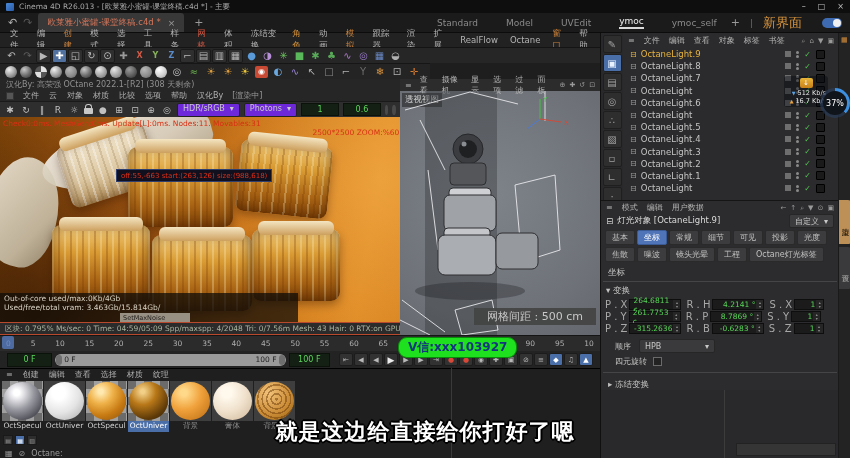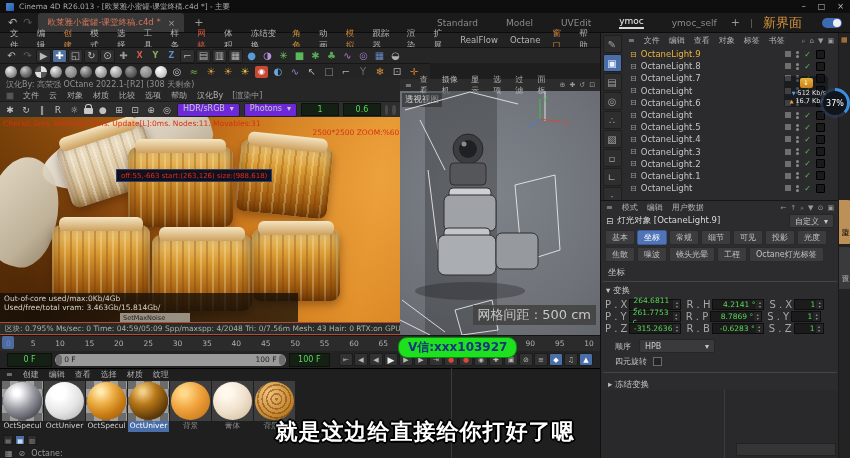--- a/index.html
+++ b/index.html
@@ -94,22 +94,22 @@
     border-top:1px solid #b8492c;border-bottom:1px solid #b8492c;display:flex;align-items:center;
     padding:0 5px;font-size:7.5px;color:#a8b4a0;box-sizing:border-box;white-space:nowrap;overflow:hidden}
   
   .vp{position:absolute;left:400px;top:79px;width:200px;height:256px;
     background:radial-gradient(circle at 45% 45%,#7e838a,#6e7278 70%,#63676d)}
   .vp-header{height:12px;background:#2c2c2c;display:flex;align-items:center;gap:8px;font-size:8px;
     color:#b4b4b4;padding:0 5px}
   .vp-hicons{margin-left:auto;display:flex;gap:4px;font-size:7px;color:#9a9a9a}
   .vp-label{position:absolute;left:2px;top:14px;padding:1px 3px;background:rgba(30,30,30,.55);
     color:#d0d0d0;font-size:8.5px}
-  .vp-grid{position:absolute;right:4px;bottom:10px;background:rgba(66,66,66,.9);padding:1px 5px;
-    font-size:13px;color:#c8c8c8}
+  .vp-grid{position:absolute;right:4px;bottom:10px;background:rgba(66,66,66,.9);padding:1px 13px;
+    font-size:11px;color:#c8c8c8}
   
   .ruler{position:absolute;left:0;top:335px;width:600px;height:16px;background:#2b2b2b;border-top:1px solid #151515;
     display:flex;justify-content:space-between;align-items:center;padding:0 6px 0 6px;box-sizing:border-box;
     font-size:7.5px;color:#b0b0b0}
   .playhead{position:absolute;left:2px;top:336px;width:12px;height:13px;background:rgba(90,130,200,.75);border-radius:2px}
   .tl-controls{position:absolute;left:0;top:351px;width:600px;height:17px;background:#232323;display:flex;
     align-items:center;gap:3px;padding:0 7px;box-sizing:border-box}
   .tl-field{background:#152015;border:1px solid #0a120a;height:12px;display:flex;align-items:center;
     justify-content:center;color:#5cd65c;font-size:8px}
   .tl-range{width:244px;height:12px;background:#9a9a9a;border-radius:6px;display:flex;justify-content:space-between;

